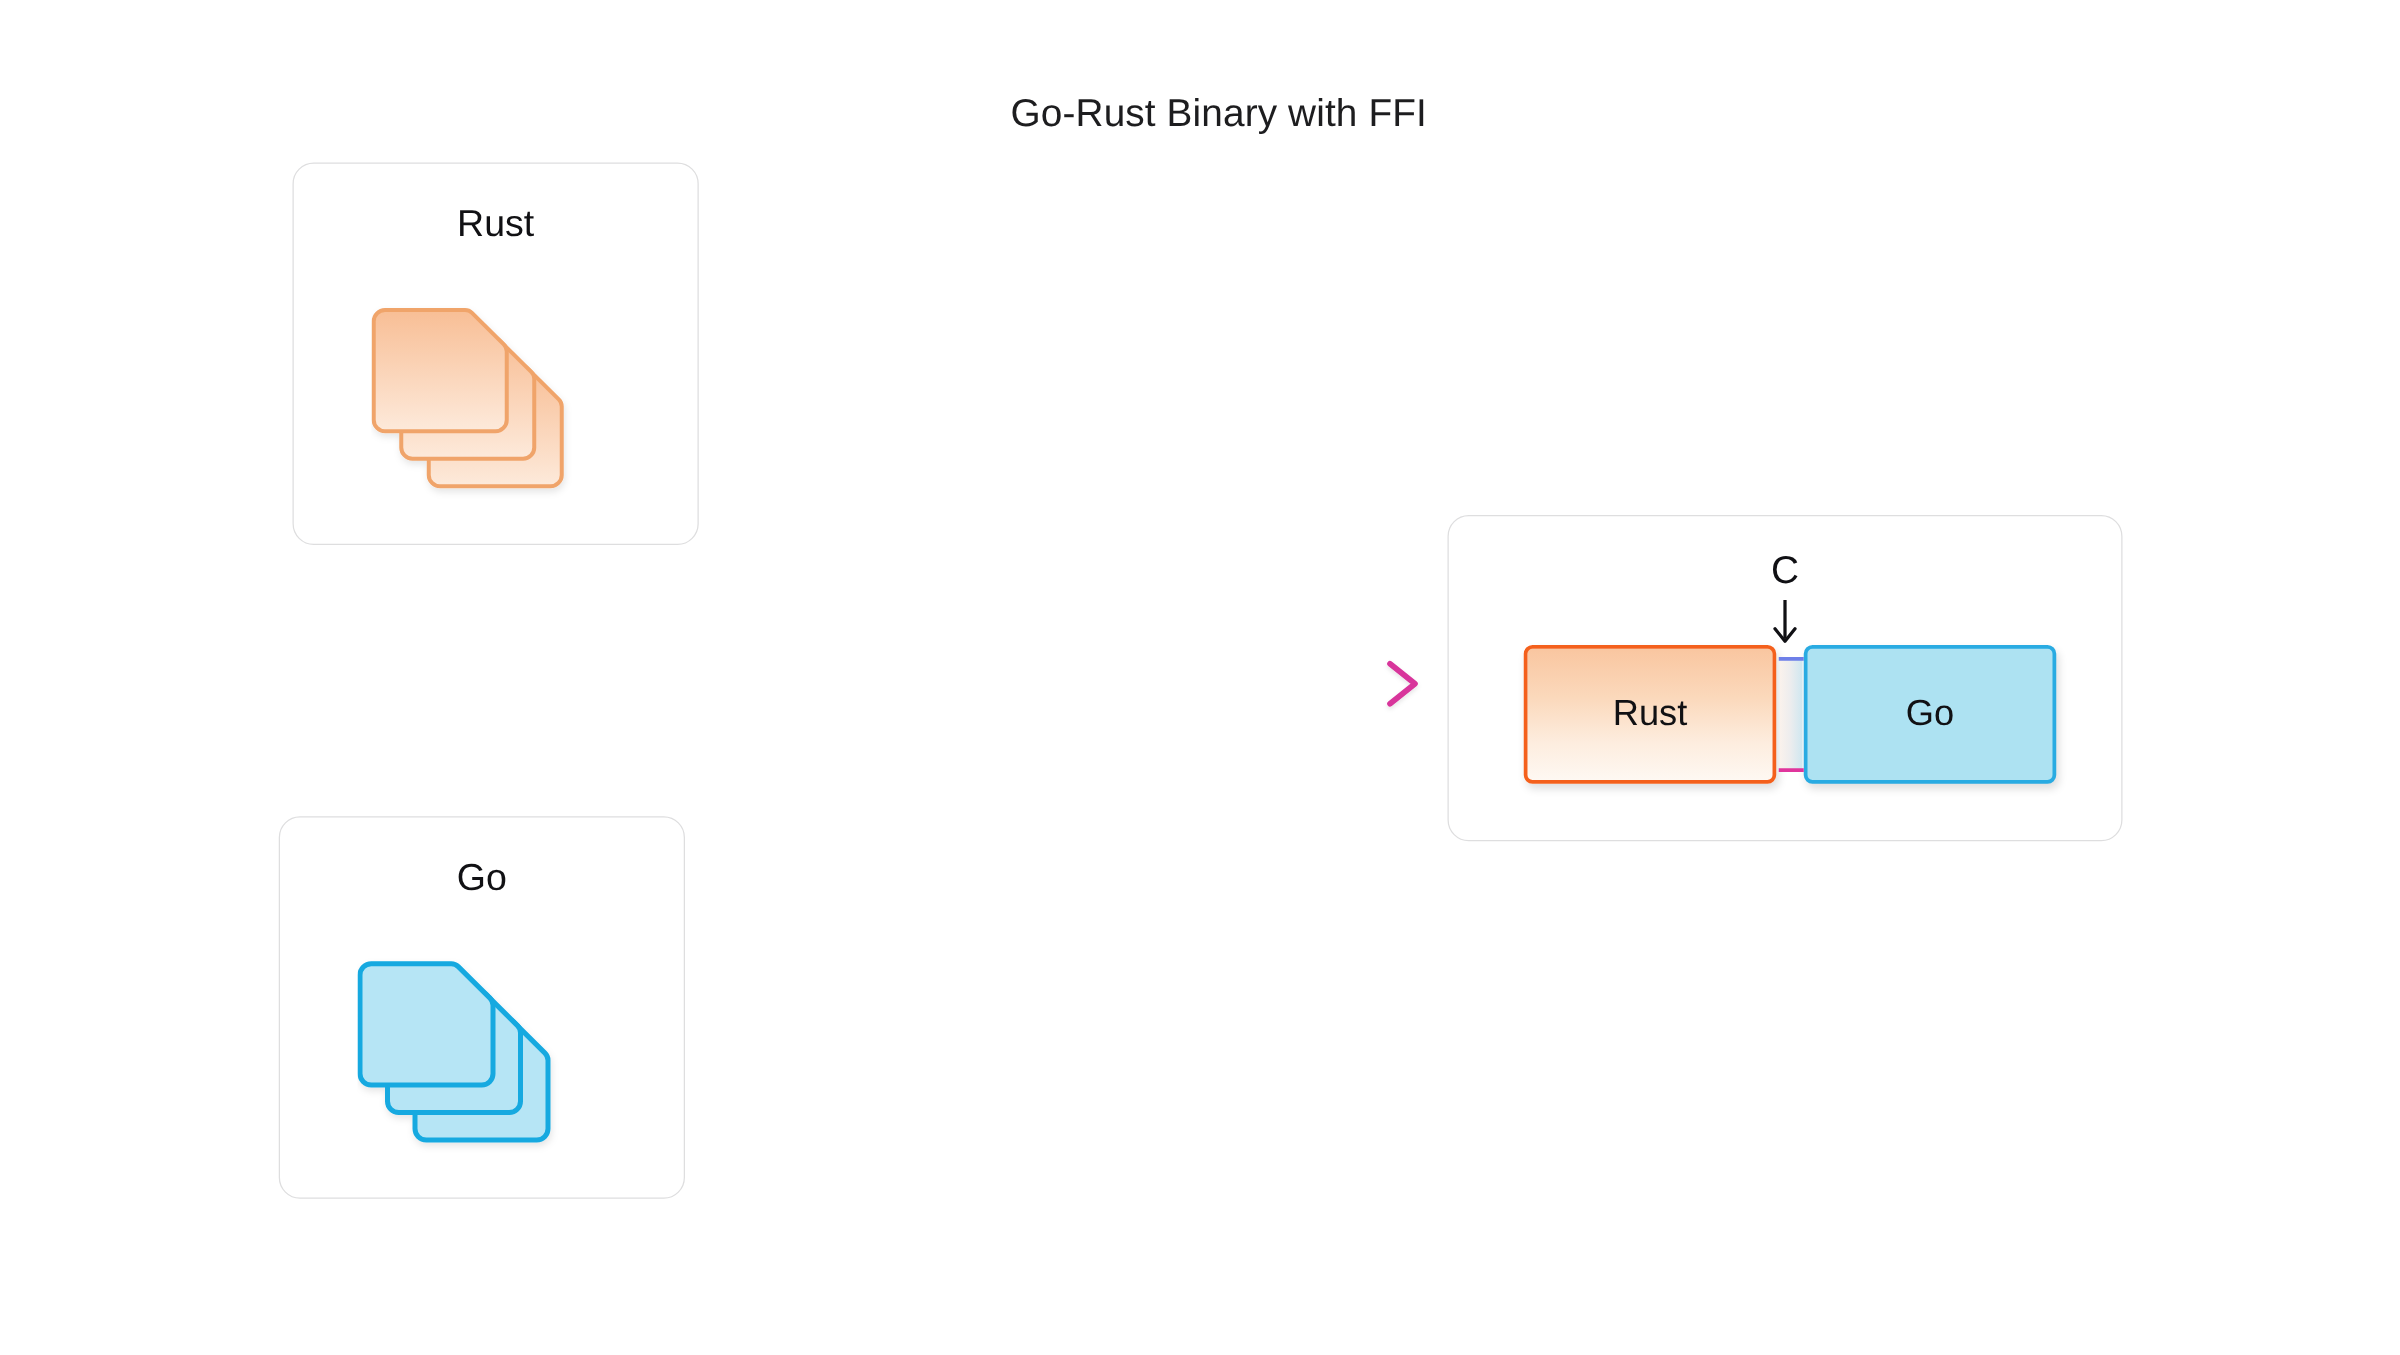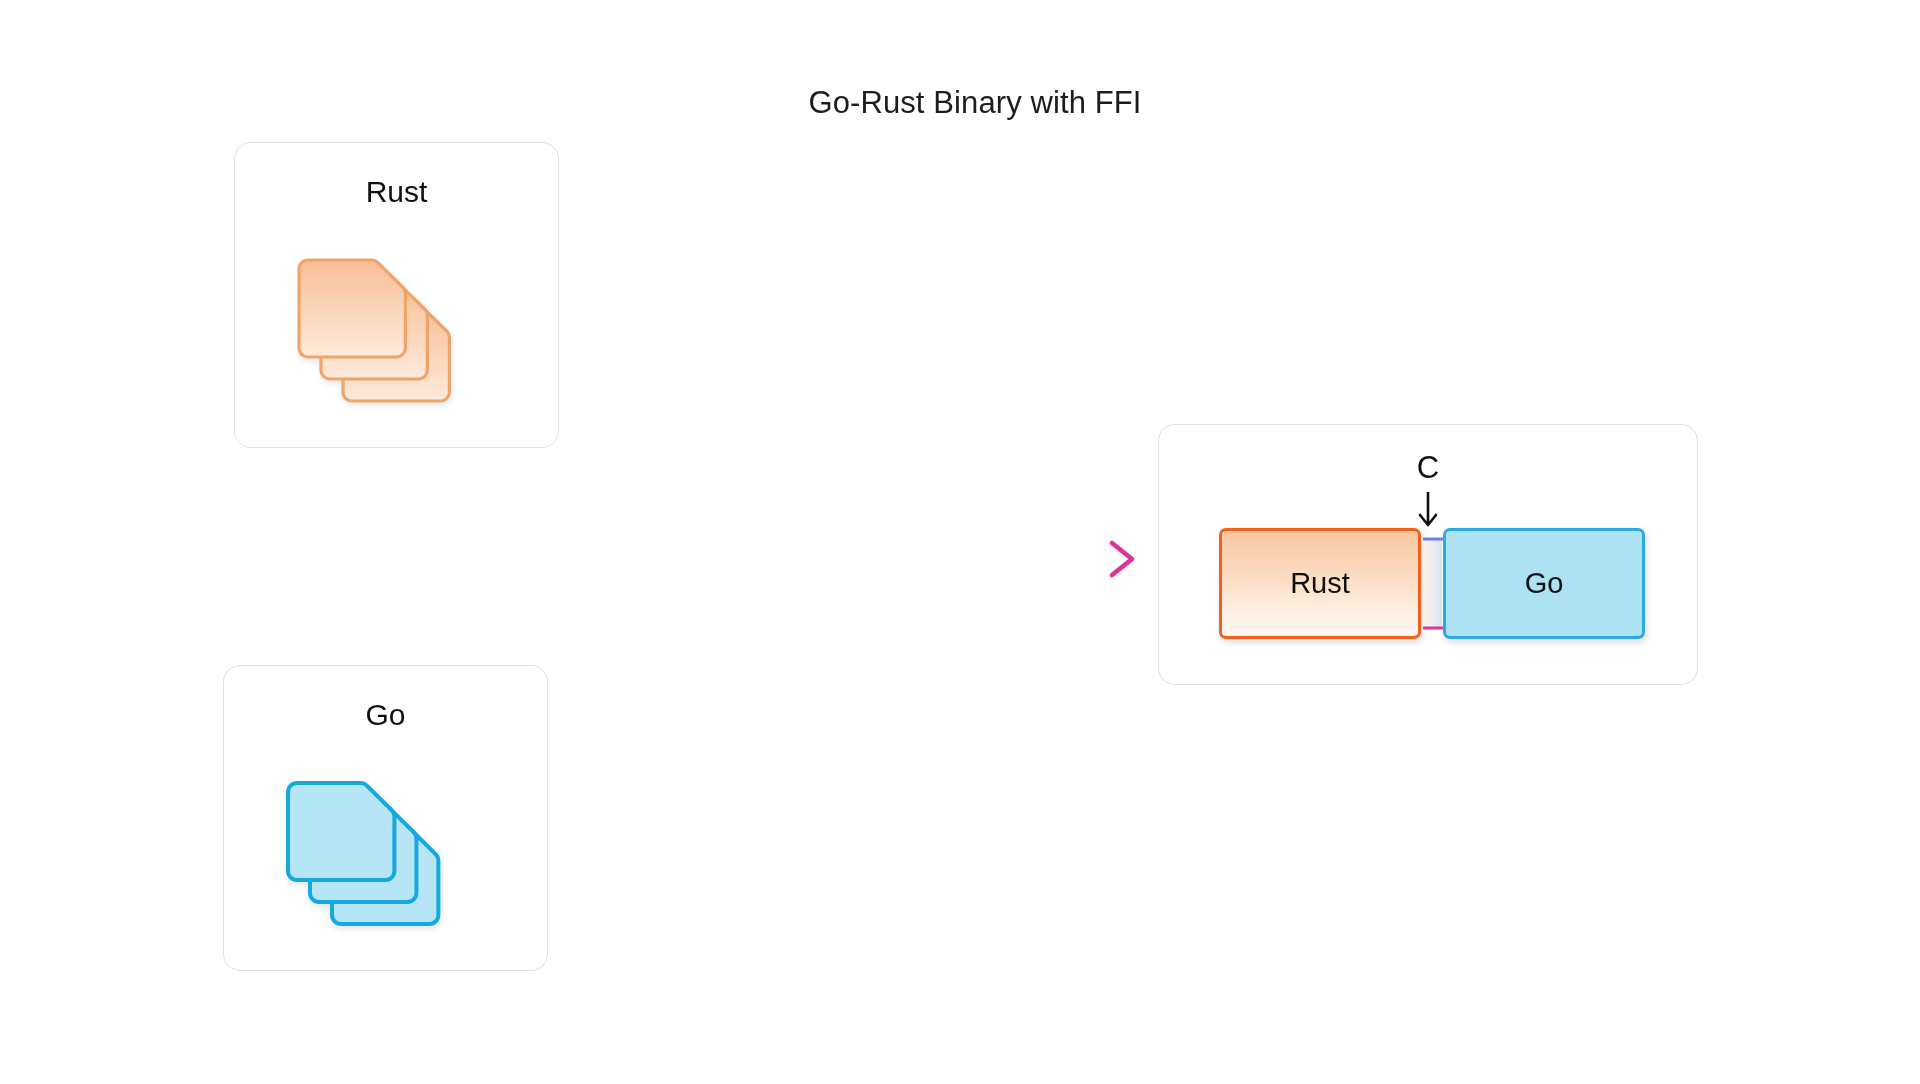--- a/index.html
+++ b/index.html
@@ -13,21 +13,21 @@
     position: relative;
     overflow: hidden;
     font-family: "Liberation Sans", sans-serif;
     color: #1a1a1a;
     -webkit-font-smoothing: antialiased;
   }
 
   #stage {
     position: absolute;
     left: 0;
-    top: 12px;
+    top: 0;
     width: 1920px;
     height: 908px;
   }
 
   
   .diagram-title {
     position: absolute;
     left: 0;
     top: 73px;
     width: 1950px;

